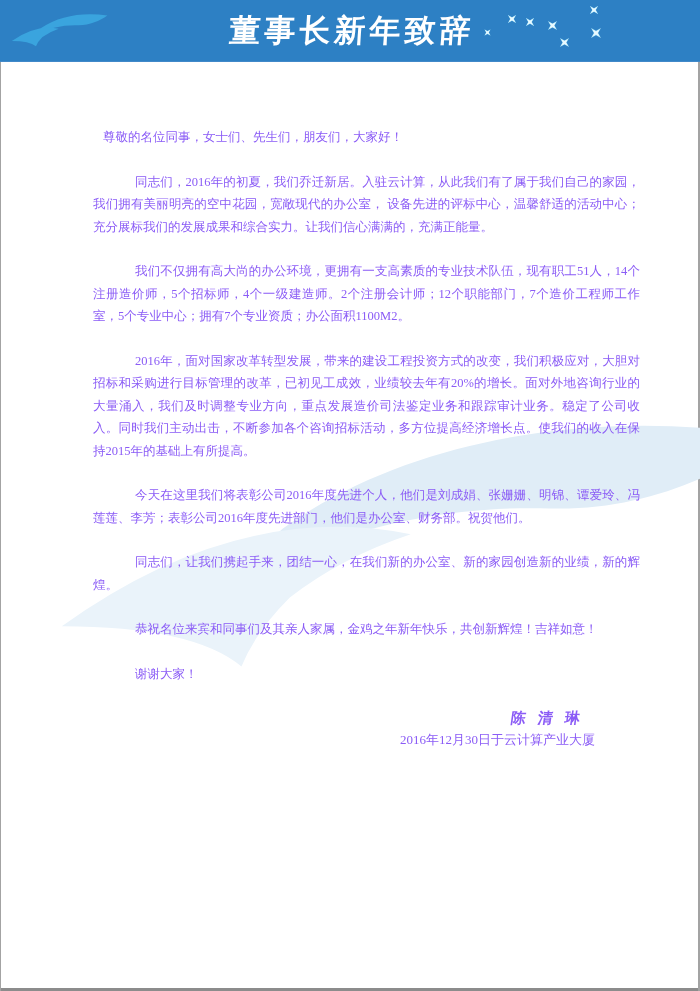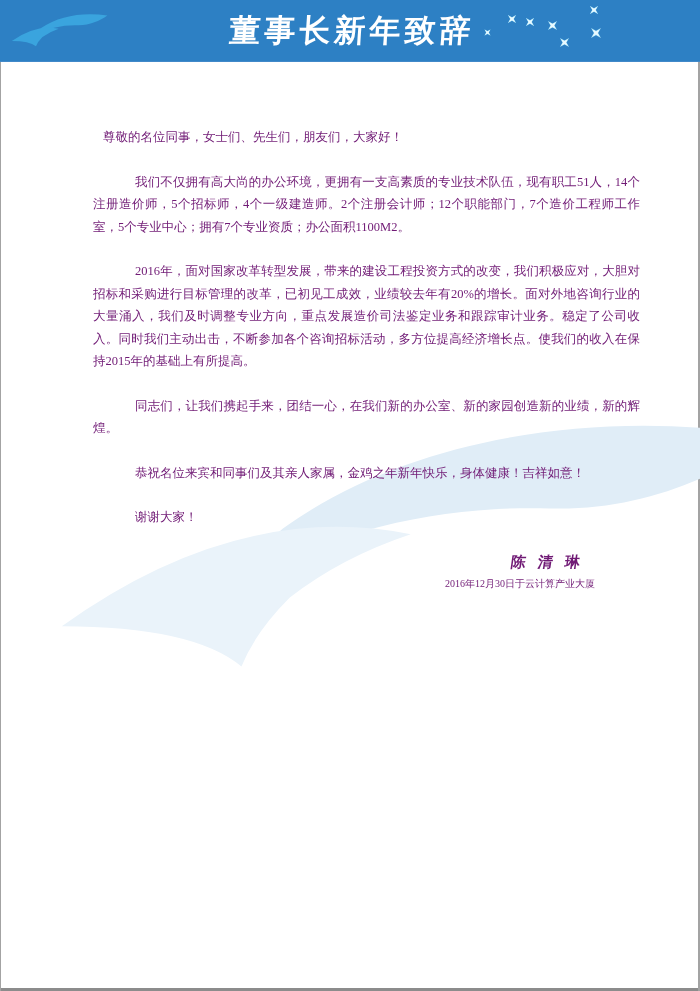--- a/index.html
+++ b/index.html
@@ -23,32 +23,32 @@
   }
   .sparkle{position:absolute;display:block;transform:rotate(45deg);}
   .sparkle svg{display:block;width:100%;height:100%;}
   
   .watermark{position:absolute;left:48px;top:402px;width:760px;height:345px;z-index:0;}
   .watermark .w1{fill:#e0edf7;}
   .watermark .w2{fill:#eaf3fa;}
   
   .content{
     position:absolute;left:93px;top:126px;width:547px;z-index:1;
-    font-size:12.5px;line-height:22.5px;color:#701a75;
+    font-size:12.5px;line-height:22.5px;color:#8b5cf6;
     text-align:justify;
   }
   .content p{margin:0 0 22px 0;}
   .para{text-indent:42px;}
   .salutation{text-indent:10px;}
   .closing{text-align:right;}
   .signature{
     padding-right:48px;font-size:15px;font-weight:bold;letter-spacing:12px;
     transform:skewX(-8deg);line-height:22px;
   }
-  .dateline{padding-right:45px;font-size:10px;line-height:22px;}
+  .dateline{padding-right:45px;font-size:13px;line-height:22px;}
 </style>
 </head>
 <body>
 
 <div class="page">
 
   <svg class="watermark" viewBox="0 0 220 120" preserveAspectRatio="none" aria-hidden="true">
     <path class="w1" d="M210,12 C160,2 105,12 68,44 C62,50 56,58 52,66 C80,44 115,36 145,37 C170,38 193,27 210,12 Z"></path>
     <path class="w2" d="M4,78 Q55,34 105,46 Q85,54 70,68 Q60,80 56,92 Q42,78 4,78 Z"></path>
   </svg>
@@ -100,24 +100,26 @@
     <span class="sparkle" style="left:589px;top:26px;width:14px;height:14px">
         <svg viewBox="0 0 100 100">
           <polygon points="50,0 61,39 100,50 61,61 50,100 39,61 0,50 39,39" fill="#a9e2f9"></polygon>
           <polygon points="50,14 58,42 86,50 58,58 50,86 42,58 14,50 42,42" fill="#eafaff"></polygon>
         </svg>
       </span>
   </header>
 
   <main class="content">
     <p class="salutation">尊敬的名位同事，女士们、先生们，朋友们，大家好！</p>
+    <p class="para">同志们，2016年的初夏，我们乔迁新居。入驻云计算，从此我们有了属于我们自己的家园，我们拥有美丽明亮的空中花园，宽敞现代的办公室， 设备先进的评标中心，温馨舒适的活动中心；充分展标我们的发展成果和综合实力。让我们信心满满的，充满正能量。</p>
     <p class="para">我们不仅拥有高大尚的办公环境，更拥有一支高素质的专业技术队伍，现有职工51人，14个注册造价师，5个招标师，4个一级建造师。2个注册会计师；12个职能部门，7个造价工程师工作室，5个专业中心；拥有7个专业资质；办公面积1100M2。</p>
     <p class="para">2016年，面对国家改革转型发展，带来的建设工程投资方式的改变，我们积极应对，大胆对招标和采购进行目标管理的改革，已初见工成效，业绩较去年有20%的增长。面对外地咨询行业的大量涌入，我们及时调整专业方向，重点发展造价司法鉴定业务和跟踪审计业务。稳定了公司收入。同时我们主动出击，不断参加各个咨询招标活动，多方位提高经济增长点。使我们的收入在保持2015年的基础上有所提高。</p>
+    <p class="para">今天在这里我们将表彰公司2016年度先进个人，他们是刘成娟、张姗姗、明锦、谭爱玲、冯莲莲、李芳；表彰公司2016年度先进部门，他们是办公室、财务部。祝贺他们。</p>
     <p class="para">同志们，让我们携起手来，团结一心，在我们新的办公室、新的家园创造新的业绩，新的辉煌。</p>
-    <p class="para">恭祝名位来宾和同事们及其亲人家属，金鸡之年新年快乐，身体健康！吉祥如意！</p>
+    <p class="para">恭祝名位来宾和同事们及其亲人家属，金鸡之年新年快乐，共创新辉煌！吉祥如意！</p>
     <p class="para">谢谢大家！</p>
 
     <div class="closing">
       <div class="signature">陈清琳</div>
       <div class="dateline">2016年12月30日于云计算产业大厦</div>
     </div>
   </main>
 
 </div>
 

